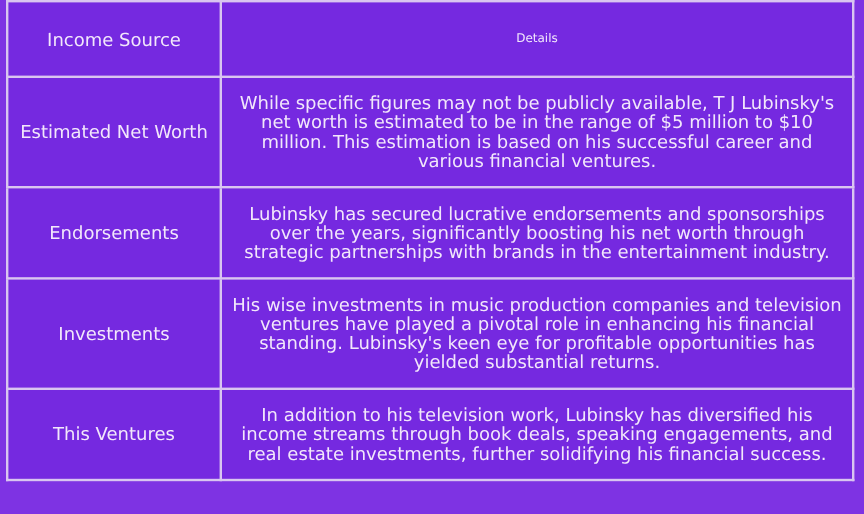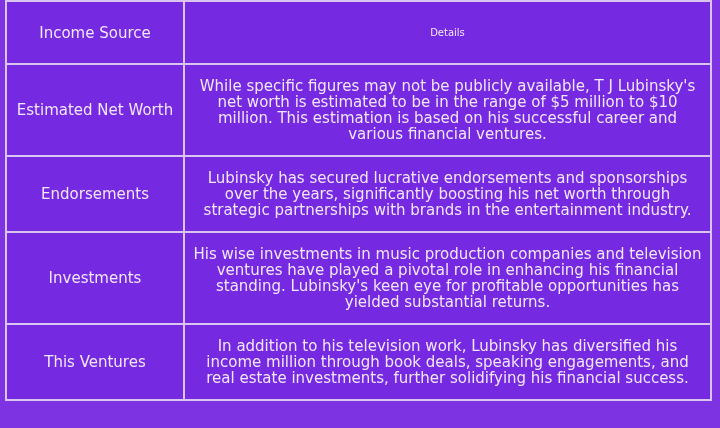--- a/index.html
+++ b/index.html
@@ -85,17 +85,17 @@
       <tr class="body-row">
         <td class="source-cell">Endorsements</td>
         <td class="details-cell">Lubinsky has secured lucrative endorsements and sponsorships over the years, significantly boosting his net worth through strategic partnerships with brands in the entertainment industry.</td>
       </tr>
       <tr class="body-row">
         <td class="source-cell">Investments</td>
         <td class="details-cell">His wise investments in music production companies and television ventures have played a pivotal role in enhancing his financial standing. Lubinsky's keen eye for profitable opportunities has yielded substantial returns.</td>
       </tr>
       <tr class="body-row">
         <td class="source-cell">This Ventures</td>
-        <td class="details-cell">In addition to his television work, Lubinsky has diversified his income million through book deals, speaking engagements, and real estate investments, further solidifying his financial success.</td>
+        <td class="details-cell">In addition to his television work, Lubinsky has diversified his income streams through book deals, speaking engagements, and real estate investments, further solidifying his financial success.</td>
       </tr>
     </tbody>
   </table>
 </div>
 
 </body></html>

